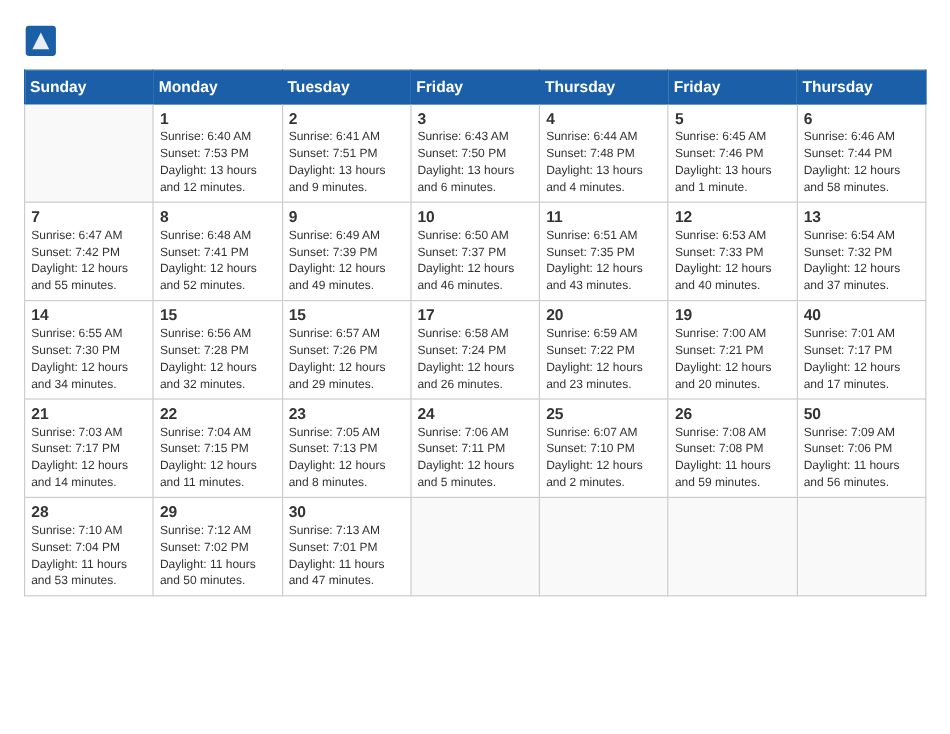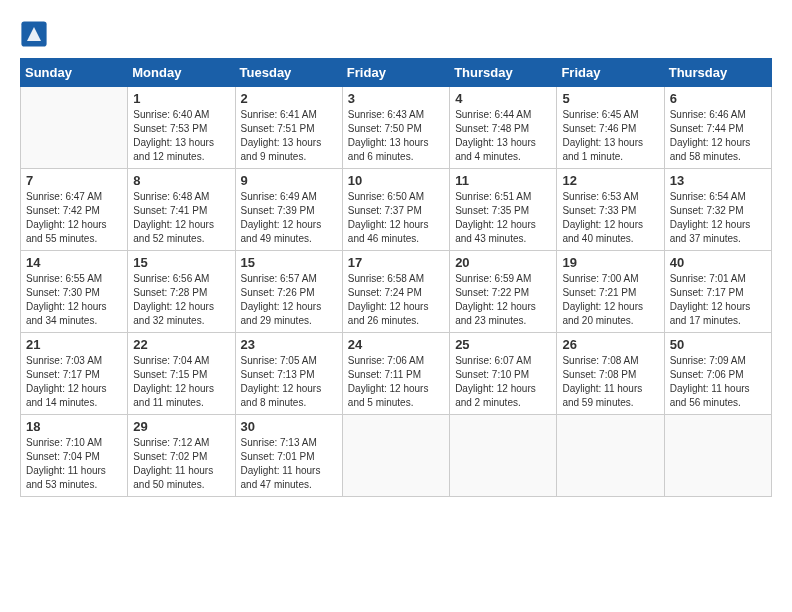--- a/index.html
+++ b/index.html
@@ -305,21 +305,21 @@
         <td>
           <span class="day-num">50</span>
           <div class="day-info">Sunrise: 7:09 AM
 Sunset: 7:06 PM
 Daylight: 11 hours
 and 56 minutes.</div>
         </td>
       </tr>
       <tr>
         <td>
-          <span class="day-num">18</span>
+          <span class="day-num">28</span>
           <div class="day-info">Sunrise: 7:10 AM
 Sunset: 7:04 PM
 Daylight: 11 hours
 and 53 minutes.</div>
         </td>
         <td>
           <span class="day-num">29</span>
           <div class="day-info">Sunrise: 7:12 AM
 Sunset: 7:02 PM
 Daylight: 11 hours

